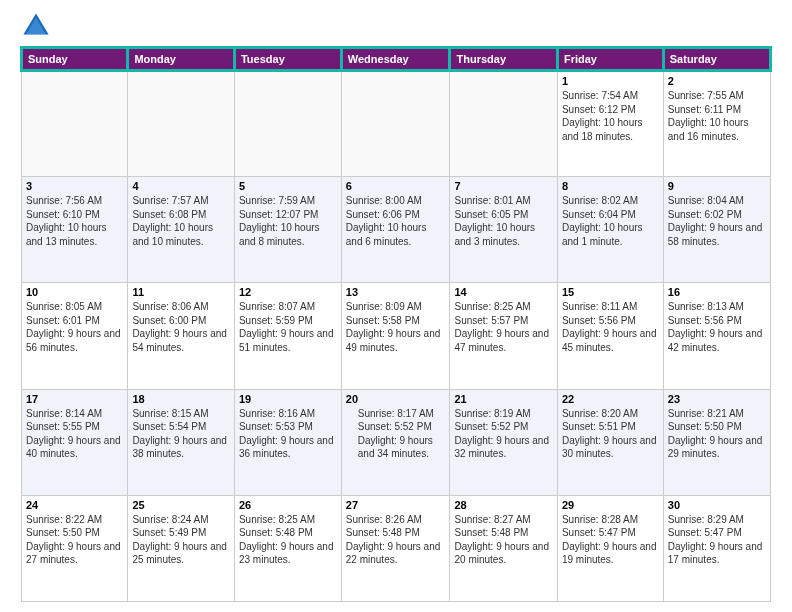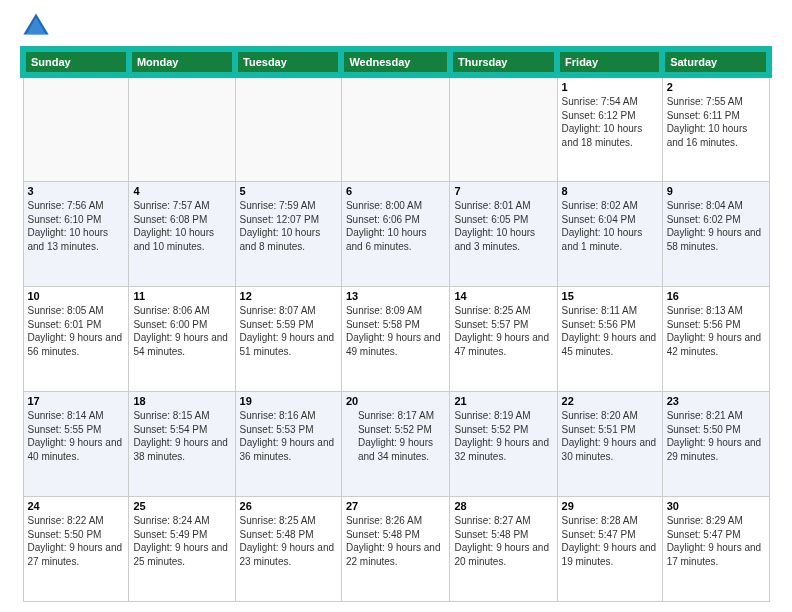--- a/index.html
+++ b/index.html
@@ -63,27 +63,27 @@
       color: #333;
       font-style: italic;
     }
     .calendar {
       flex: 1;
       border-collapse: collapse;
       width: 100%;
       font-size: 10px;
     }
     .calendar th {
-      background-color: #15803d;
+      background-color: #701a75;
       color: #fff;
       text-align: left;
       padding: 4px 5px;
       font-size: 11px;
       font-weight: bold;
-      border: 6px solid #14b8a6;
+      border: 3px solid #14b8a6;
     }
     .calendar td {
       border: 1px solid #ccc;
       vertical-align: top;
       padding: 3px 4px;
       width: 113px;
       height: 76px;
     }
     .calendar td.empty {
       background: #f9f9f9;

